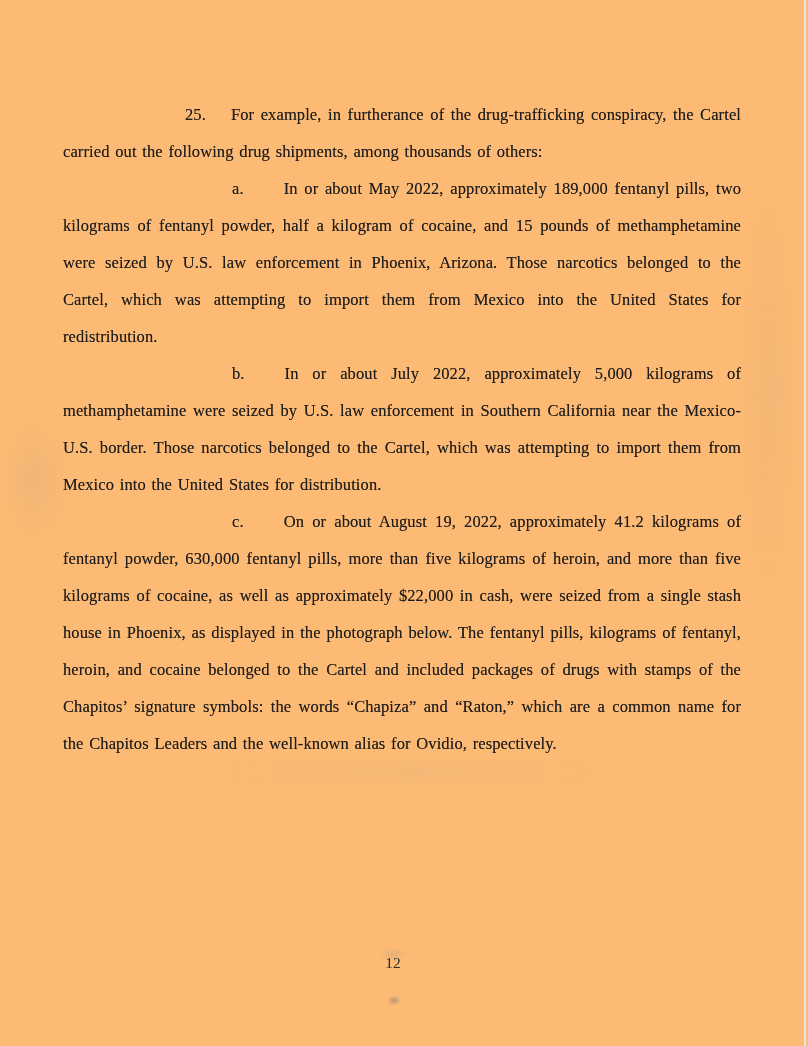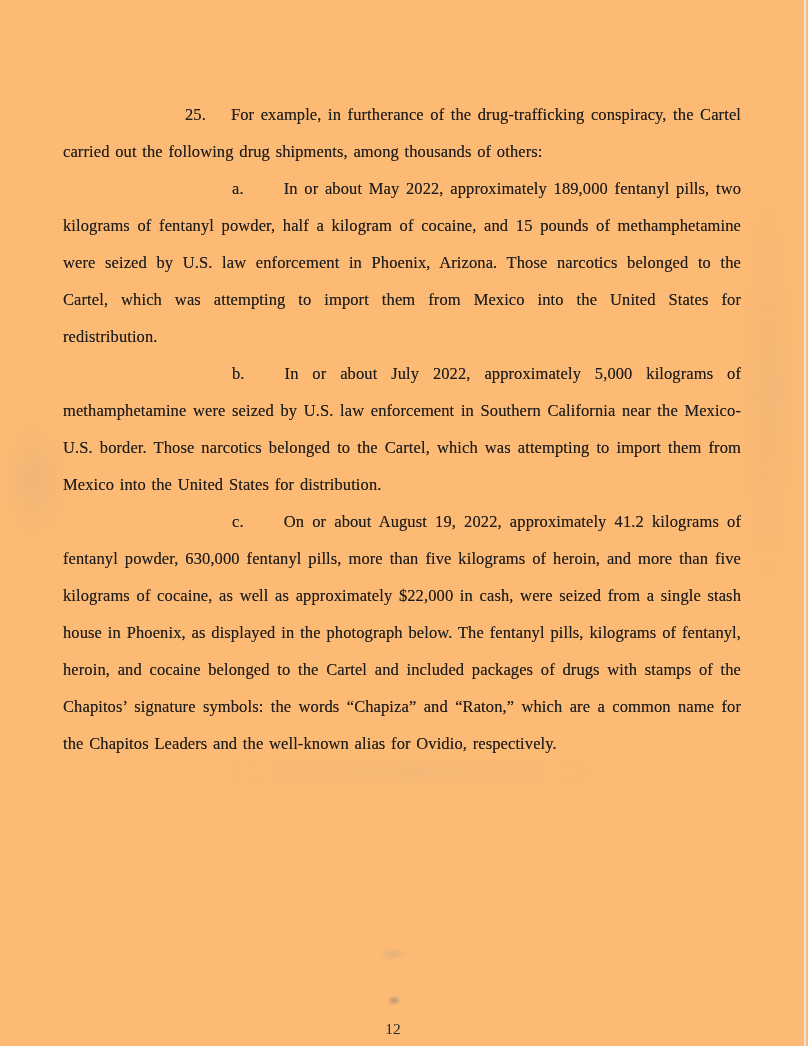--- a/index.html
+++ b/index.html
@@ -33,21 +33,21 @@
   .para { margin: 0; }
   .p-main { text-indent: 122px; }
   .p-sub  { text-indent: 169px; }
   .plabel { display: inline; }
   .lab-main { margin-right: 25px; }
   .lab-sub  { margin-right: 40px; }
   .footer {
     position: absolute;
     left: 0;
     right: 22px;
-    top: 1020px;
+    top: 954px;
     text-align: center;
     font-size: 15.5px;
     color: #2a2a2a;
     filter: blur(0.25px);
   }
   
   .edge-line-right {
     position: absolute;
     top: 0;
     bottom: 0;

